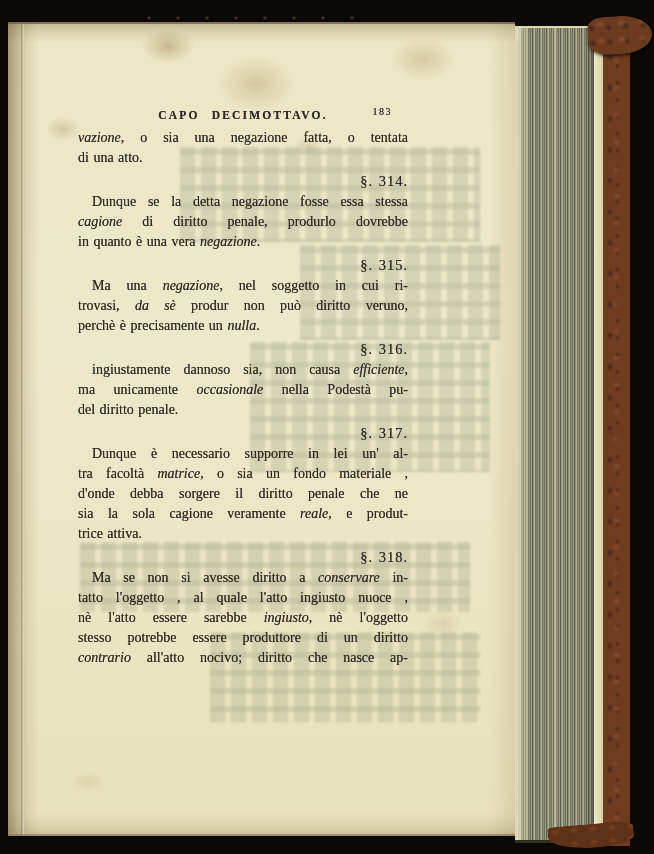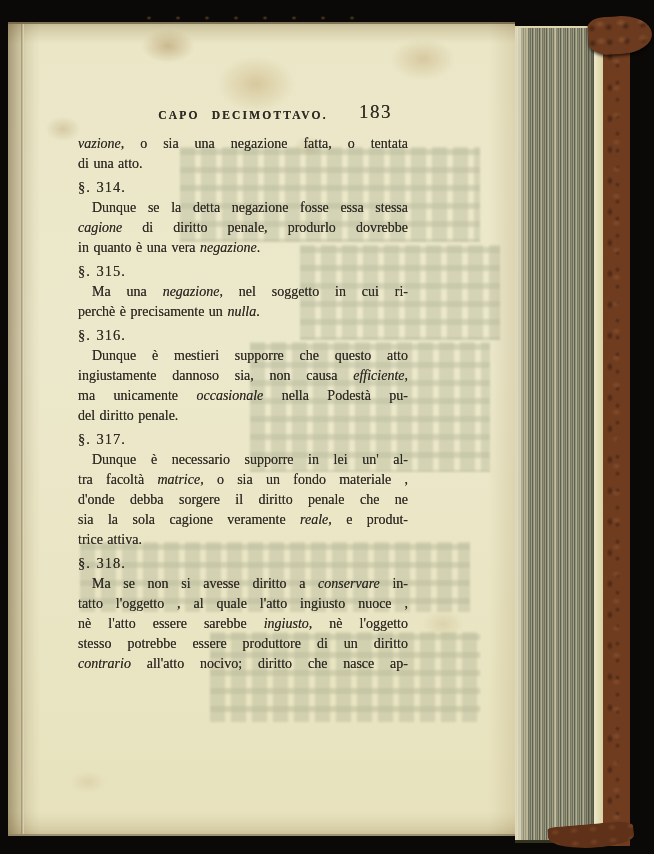--- a/index.html
+++ b/index.html
@@ -53,26 +53,26 @@
   .text-area{
     position:absolute;left:70px;top:78px;width:330px;
     font-size:14px;line-height:20px;word-spacing:1px;
     text-shadow:0 0 .4px rgba(47,43,36,.75);
   }
   .running-header{position:relative;height:20px;}
   .chapter{
     position:absolute;left:50%;top:3px;transform:translateX(-50%);
     font-size:11.5px;font-weight:bold;letter-spacing:2.2px;word-spacing:7px;white-space:nowrap;
   }
-  .pagenum{position:absolute;right:16px;top:0;font-size:19px;letter-spacing:1.5px;}
-  .blocks > .para:first-child{margin-top:12px;font-family:Liberation Serif, serif;}
+  .pagenum{position:absolute;right:16px;top:0;font-size:10px;letter-spacing:1.5px;}
+  .blocks > .para:first-child{margin-top:6px;font-family:Liberation Serif, serif;}
   .line{text-align:justify;text-align-last:justify;}
   .line.end{text-align-last:left;}
   .para.indent > .line:first-child{text-indent:14px;}
-  .section-heading{text-align:left;line-height:20px;margin:3px 0 1px;font-size:14.5px;letter-spacing:1px;}
+  .section-heading{text-align:right;line-height:20px;margin:3px 0 1px;font-size:14.5px;letter-spacing:1px;}
   .it{font-style:italic;}
 
   
   .fore-edge{
     position:absolute;left:515px;top:26px;width:79px;height:812px;
     background:
       linear-gradient(90deg, rgba(236,230,200,.85) 0 3px, rgba(236,230,200,0) 11px),
       linear-gradient(90deg, transparent 0 9px, rgba(225,218,180,.45) 10px 12px, transparent 13px 38px, rgba(220,214,175,.40) 39px 41px, transparent 42px),
       linear-gradient(270deg, rgba(35,35,26,.35) 0 2px, rgba(35,35,26,0) 9px),
       repeating-linear-gradient(90deg,#8e8c72 0 1px,#6c7060 1px 2px,#a39e81 2px 3px,#5d6252 3px 4px,#96927a 4px 5px,#b5ae8c 5px 6px,#757a66 6px 7px);
@@ -142,25 +142,25 @@
           </div>
           <div class="section-heading">§. 314.</div>
           <div class="para indent">
             <div class="line"><span>Dunque se la detta negazione fosse essa stessa</span></div>
             <div class="line"><span class="it">cagione</span><span> di diritto penale, produrlo dovrebbe</span></div>
             <div class="line end"><span>in quanto è una vera </span><span class="it">negazione</span><span>.</span></div>
           </div>
           <div class="section-heading">§. 315.</div>
           <div class="para indent">
             <div class="line"><span>Ma una </span><span class="it">negazione</span><span>, nel soggetto in cui ri-</span></div>
+            <div class="line"><span>trovasi, </span><span class="it">da sè</span><span> produr non può diritto veruno,</span></div>
             <div class="line end"><span>perchè è precisamente un </span><span class="it">nulla</span><span>.</span></div>
           </div>
           <div class="section-heading">§. 316.</div>
           <div class="para indent">
-            <div class="line"><span>Dunque è mestieri supporre che questo atto</span></div>
             <div class="line"><span>ingiustamente dannoso sia, non causa </span><span class="it">efficiente</span><span>,</span></div>
             <div class="line"><span>ma unicamente </span><span class="it">occasionale</span><span> nella Podestà pu-</span></div>
             <div class="line end"><span>del diritto penale.</span></div>
           </div>
           <div class="section-heading">§. 317.</div>
           <div class="para indent">
             <div class="line"><span>Dunque è necessario supporre in lei un' al-</span></div>
             <div class="line"><span>tra facoltà </span><span class="it">matrice</span><span>, o sia un fondo materiale ,</span></div>
             <div class="line"><span>d'onde debba sorgere il diritto penale che ne</span></div>
             <div class="line"><span>sia la sola cagione veramente </span><span class="it">reale</span><span>, e produt-</span></div>

